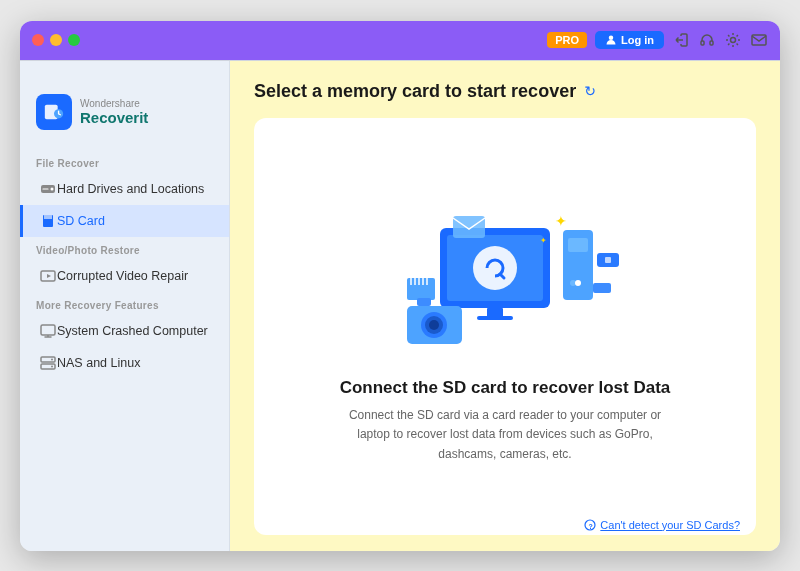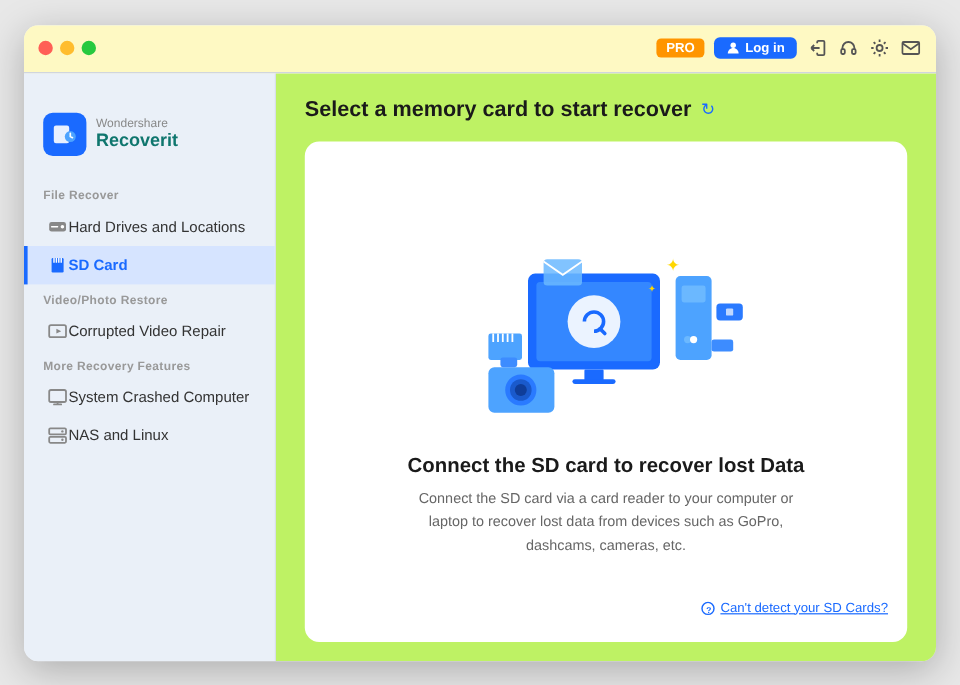--- a/index.html
+++ b/index.html
@@ -18,21 +18,21 @@
       height: 530px;
       border-radius: 12px;
       overflow: hidden;
       box-shadow: 0 8px 32px rgba(0,0,0,0.25);
       display: flex;
       flex-direction: column;
       background: #f0f4fa;
     }
     
     .titlebar {
-      background: #fef9c3;
+      background: #8b5cf6;
       height: 40px;
       display: flex;
       align-items: center;
       padding: 0 12px;
       border-bottom: 1px solid #d0d5de;
       flex-shrink: 0;
       position: relative;
     }
     .traffic-lights {
       display: flex;
@@ -143,34 +143,34 @@
       padding: 7px 16px;
       font-size: 12.5px;
       color: #333;
       cursor: pointer;
       border-left: 3px solid transparent;
     }
     .sidebar-item.active {
       background: #d6e4ff;
       border-left: 3px solid #1a6aff;
       color: #1a6aff;
-      font-weight: 700;
+      font-weight: 400;
     }
     .sidebar-item-icon {
       width: 18px;
       height: 18px;
       display: flex;
       align-items: center;
       justify-content: center;
       font-size: 13px;
     }
     
     .content {
       flex: 1;
-      background: #bef264;
+      background: #fef9c3;
       display: flex;
       flex-direction: column;
       padding: 20px 24px 16px 24px;
       overflow: hidden;
     }
     .content-header {
       display: flex;
       align-items: center;
       gap: 8px;
       margin-bottom: 16px;
@@ -213,21 +213,21 @@
     }
     .card-desc {
       font-size: 12px;
       color: #666;
       text-align: center;
       max-width: 340px;
       line-height: 1.6;
     }
     .cant-detect {
       position: absolute;
-      bottom: 22px;
+      bottom: 4px;
       right: 16px;
       font-size: 11px;
       color: #1a6aff;
       cursor: pointer;
       display: flex;
       align-items: center;
       gap: 4px;
       text-decoration: underline;
     }
   </style>

